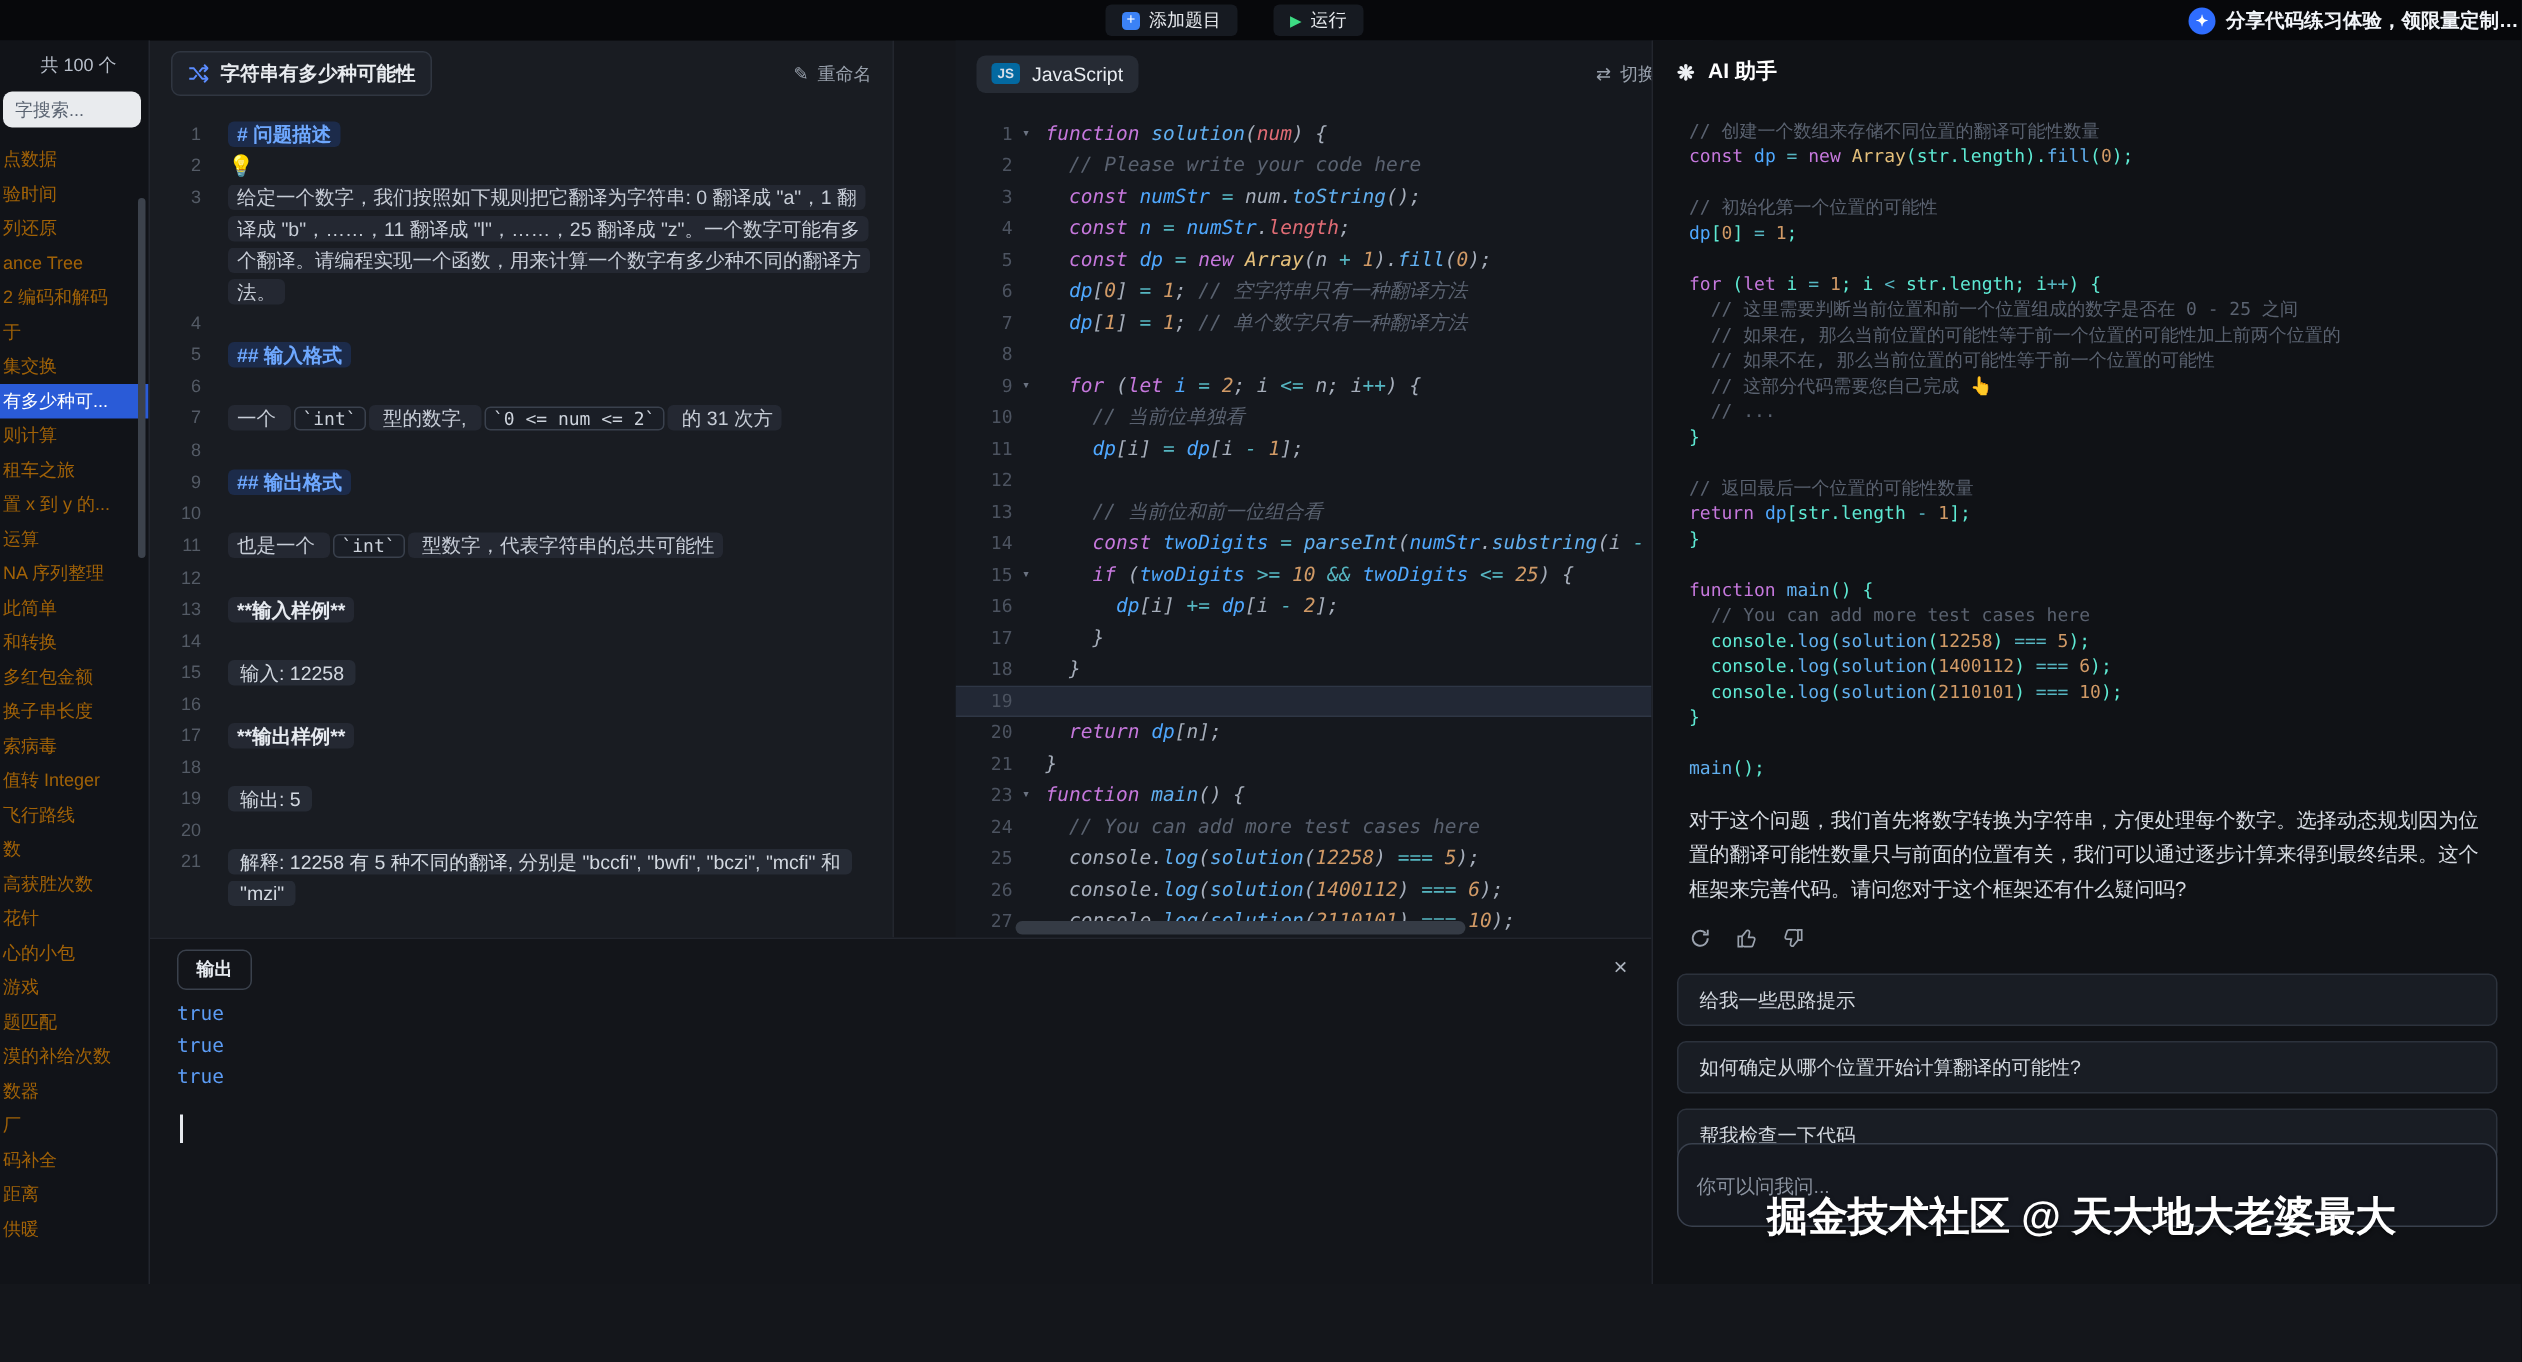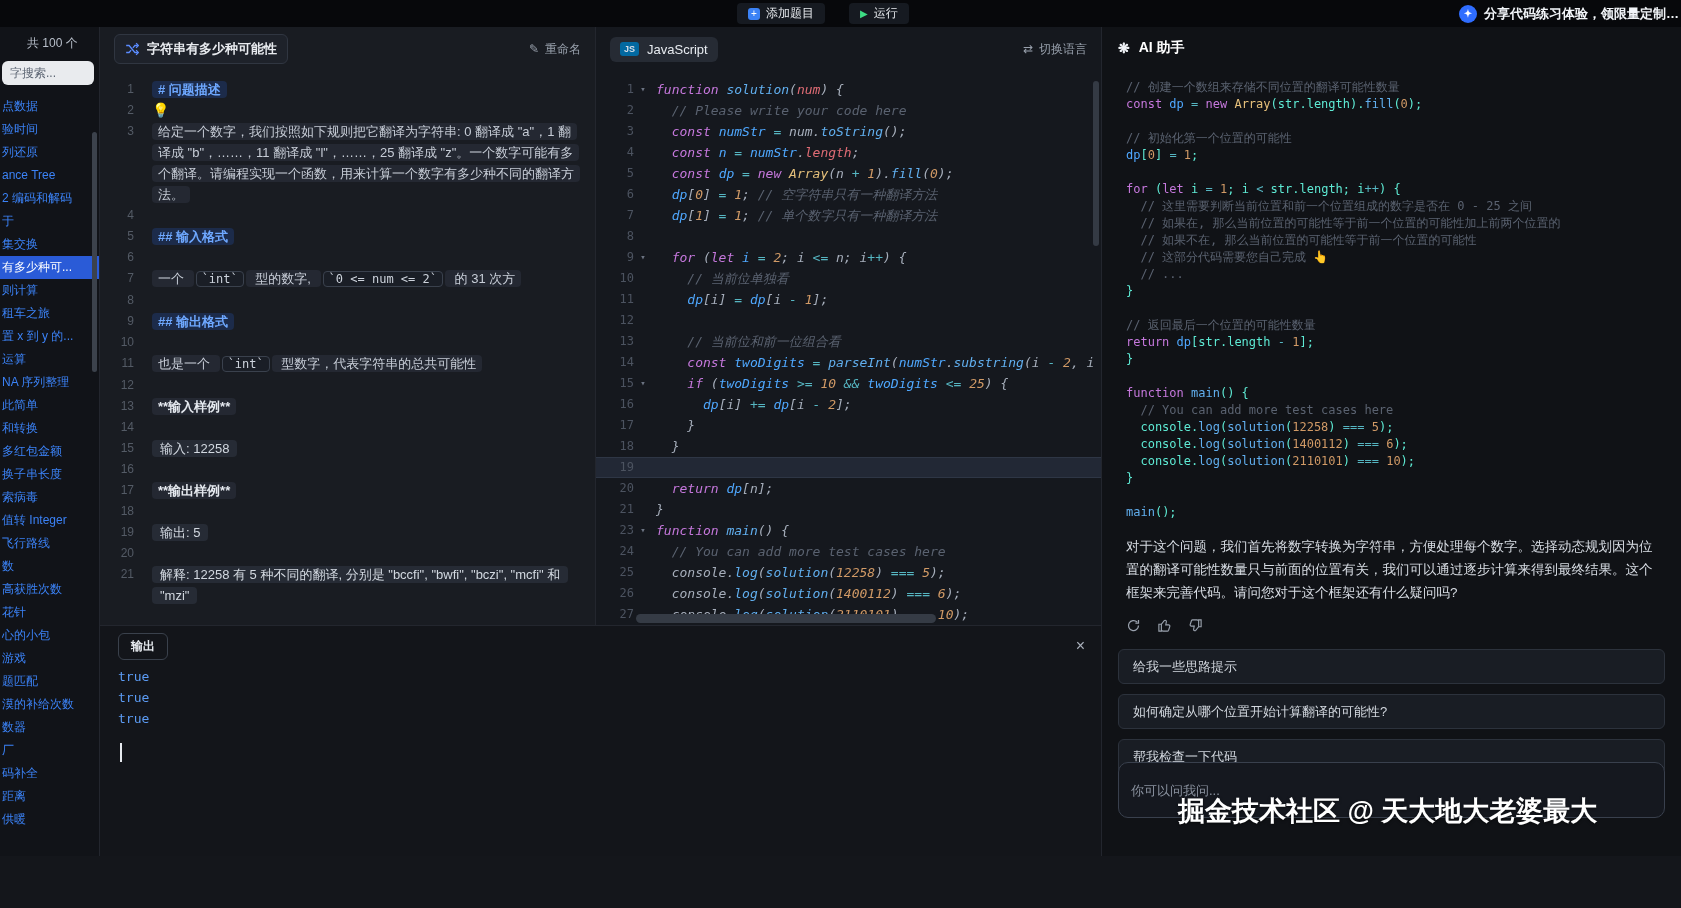--- a/index.html
+++ b/index.html
@@ -20,26 +20,26 @@
   .icon-play { color:#3ddc84; font-size:10px; }
   .tb-promo { position:absolute; right:2px; top:2px; height:23px; display:flex; align-items:center; gap:7px; font-size:13px; font-weight:bold; color:#f2f5f9; white-space:nowrap; }
   .icon-promo { width:18px; height:18px; border-radius:50%; background:#2f6dff; color:#fff; font-size:10px; display:flex; align-items:center; justify-content:center; }
   
   .body { display:flex; height:829px; }
   
   .sidebar { position:relative; width:100px; background:#111318; border-right:1px solid #23262e; flex-shrink:0; overflow:hidden; }
   .sb-head { padding:8px 0 0 27px; height:32px; font-size:12px; color:#b8bfca; }
   .sb-search { display:block; width:92px; margin:2px 2px 10px 2px; height:24px; background:#e9ebee; border:none; border-radius:6px; font-size:12px; color:#000000; padding:11px 8px; outline:none; font-family:"Liberation Sans",sans-serif; }
   .sb-search::placeholder { color:#5b6472; }
-  .sb-item { height:23px; line-height:23px; font-size:12px; color:#3b82f6; padding-left:2px; white-space:nowrap; overflow:hidden; cursor:pointer; }
+  .sb-item { height:23px; line-height:23px; font-size:12px; color:#a16207; padding-left:2px; white-space:nowrap; overflow:hidden; cursor:pointer; }
   .sb-item.active { background:#2a5bd7; color:#fff; }
   .sb-scroll { position:absolute; right:2px; top:105px; width:5px; height:240px; background:#3c424c; border-radius:3px; }
   
   .center { width:1001px; display:flex; flex-direction:column; flex-shrink:0; }
-  .center-top { display:flex; height:625px; }
+  .center-top { display:flex; height:625px;gap:41px; }
   
   .problem { width:496px; background:#191c22; border-right:1px solid #23262e; display:flex; flex-direction:column; flex-shrink:0; }
   .panel-header { height:44px; display:flex; align-items:center; justify-content:space-between; padding:0 14px; flex-shrink:0; }
   .title-chip { display:flex; align-items:center; gap:8px; border:1px solid #303641; background:#1e222a; border-radius:6px; padding:5px 10px; color:#e8ebef; font-size:13px; font-weight:bold; cursor:pointer; }
   .ghost-btn { display:flex; align-items:center; gap:6px; color:#98a0ac; font-size:12px; cursor:pointer; }
   .problem-body { flex:1; overflow:hidden; padding-top:8px; }
   .md-row { display:flex; min-height:21px; line-height:21px; font-size:13px; }
   .md-num { width:34px; text-align:right; color:#545b66; font-size:12px; flex-shrink:0; }
   .md-content { flex:1; padding:0 14px 0 18px; color:#c7cdd7; }
   .seg-h1,.seg-h2 { color:#6ea8ff; background:#1c2b4a; padding:1px 6px; border-radius:4px; font-weight:bold; }

